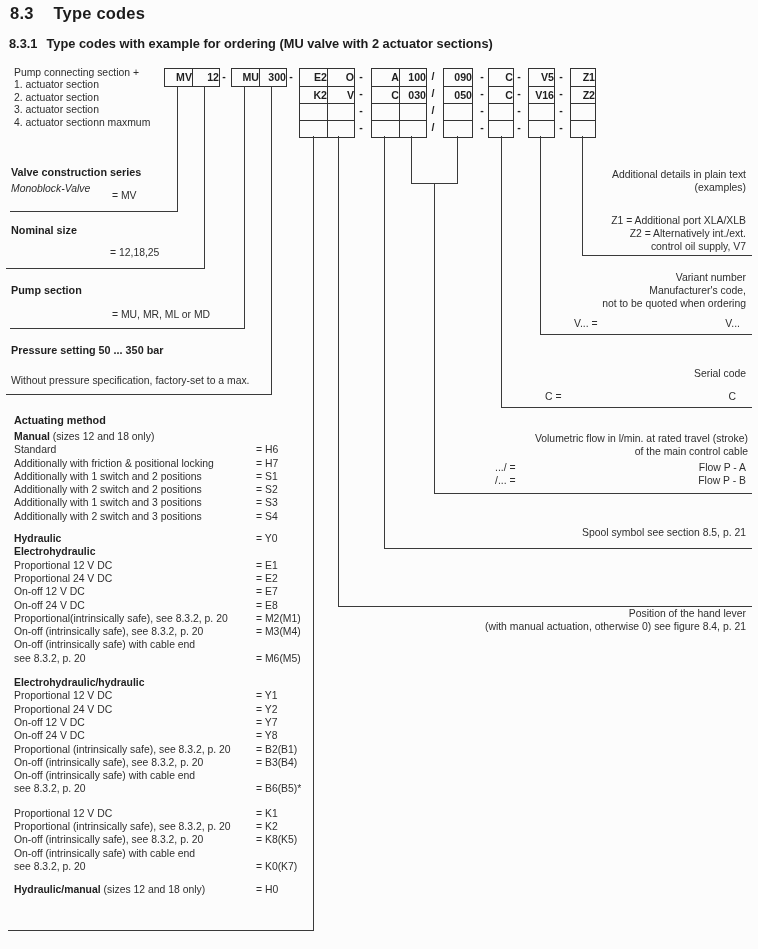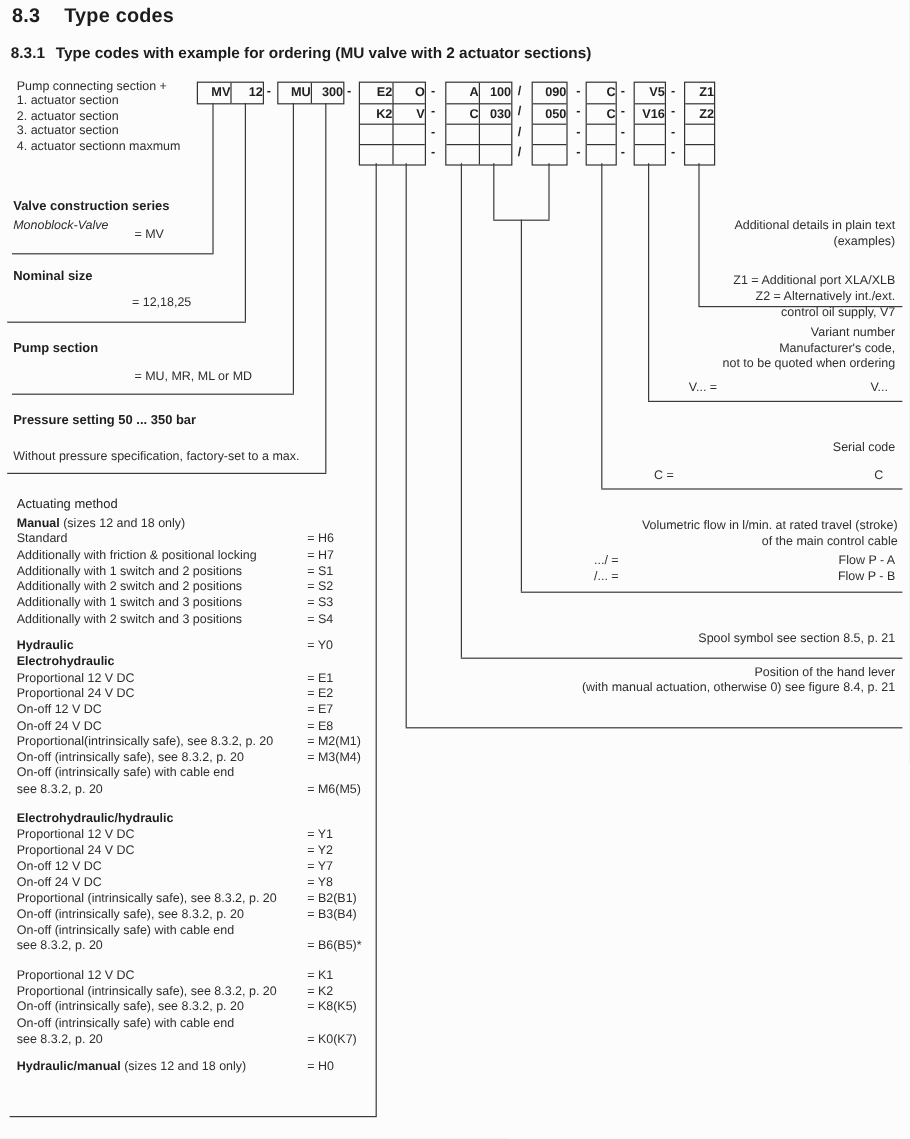--- a/index.html
+++ b/index.html
@@ -23,21 +23,21 @@
   }
   .grp .bl{border-left:1.4px solid #333;}
   .grp .bt{border-top:1.4px solid #333;}
   .sep{position:absolute;width:10px;text-align:center;font-weight:bold;
        font-size:10.6px;line-height:17px;color:#1f1f1f;}
   
   .vl{position:absolute;width:1.3px;background:#3a3a3a;}
   .hl{position:absolute;height:1.3px;background:#3a3a3a;}
   
   .act{position:absolute;left:14px;top:414px;width:312px;}
-  .act .hd{font-weight:normal;font-size:10.8px;color:#1f1f1f;margin-bottom:3px;}
+  .act .hd{font-weight:bold;font-size:10.8px;color:#1f1f1f;margin-bottom:3px;}
   .arow{position:relative;white-space:nowrap;line-height:13.3px;height:13.3px;}
   .arow .code{position:absolute;left:242px;top:0;}
   .ag-gap9{margin-top:9px;} .ag-gap10{margin-top:10px;} .ag-gap11{margin-top:11px;}
   
   .rblock{position:absolute;right:12px;text-align:right;line-height:13px;white-space:nowrap;}
 </style>
 </head>
 <body>
 
 <div class="page">
@@ -221,21 +221,21 @@
       <div class="arow"><span>On-off (intrinsically safe), see 8.3.2, p. 20</span><span class="code">= K8(K5)</span></div>
       <div class="arow"><span>On-off (intrinsically safe) with cable end</span></div>
       <div class="arow"><span>see 8.3.2, p. 20</span><span class="code">= K0(K7)</span></div>
     </div>
 
     <div class="ag-gap10">
       <div class="arow"><span class="b">Hydraulic/manual</span><span> (sizes 12 and 18 only)</span><span class="code">= H0</span></div>
     </div>
   </div>
 
-  <div class="rblock" style="top:168px;margin-top:14px;">
+  <div class="rblock" style="top:168px;">
     <div>Additional details in plain text</div>
     <div>(examples)</div>
     <div style="margin-top:20px;">Z1 = Additional port XLA/XLB</div>
     <div>Z2 = Alternatively int./ext.</div>
     <div>control oil supply, V7</div>
   </div>
 
   <div class="rblock" style="top:271px;">
     <div>Variant number</div>
     <div>Manufacturer's code,</div>
@@ -252,18 +252,18 @@
     <div>Volumetric flow in l/min. at rated travel (stroke)</div>
     <div>of the main control cable</div>
   </div>
   <div class="abs" style="left:495px;top:461px;">.../ =</div>
   <div class="rblock" style="top:461px;">Flow P - A</div>
   <div class="abs" style="left:495px;top:474px;">/... =</div>
   <div class="rblock" style="top:474px;">Flow P - B</div>
 
   <div class="rblock" style="top:526px;">Spool symbol see section 8.5, p. 21</div>
 
-  <div class="rblock" style="top:554px;">
+  <div class="rblock" style="top:607px;">
     <div>Position of the hand lever</div>
     <div>(with manual actuation, otherwise 0) see figure 8.4, p. 21</div>
   </div>
 
 </div>
 
 </body></html>

